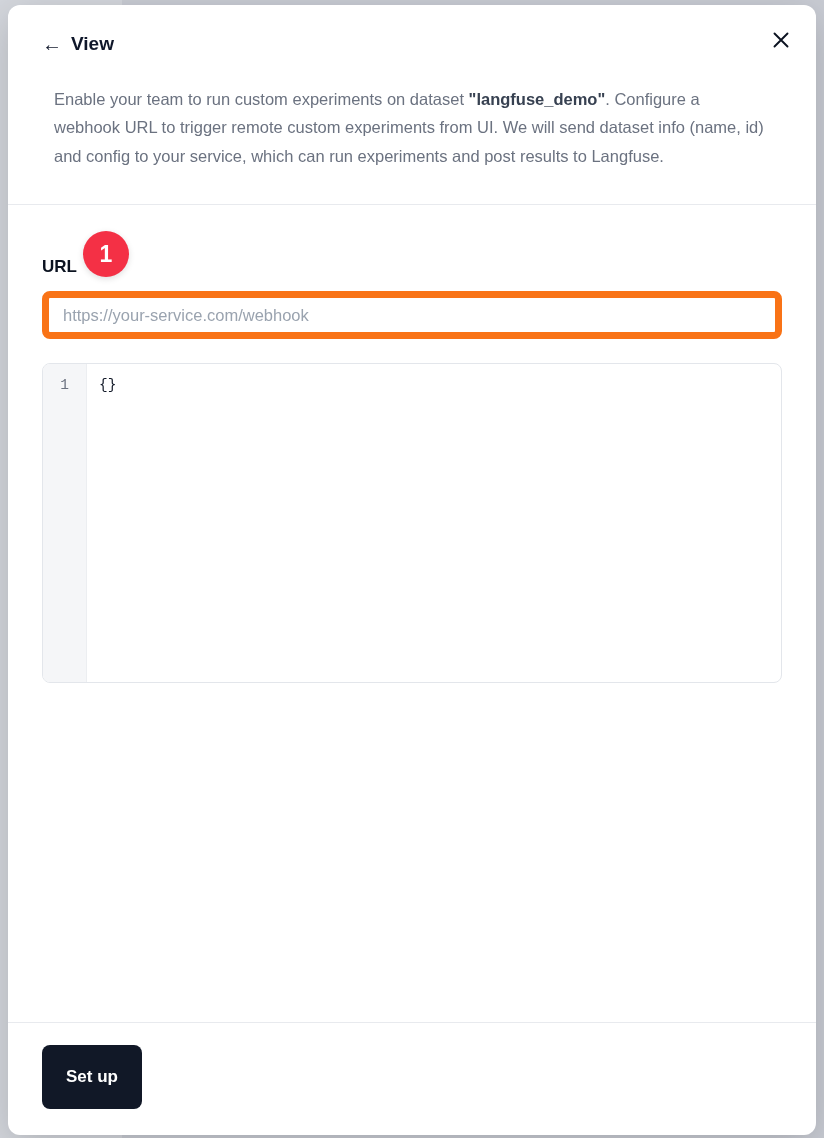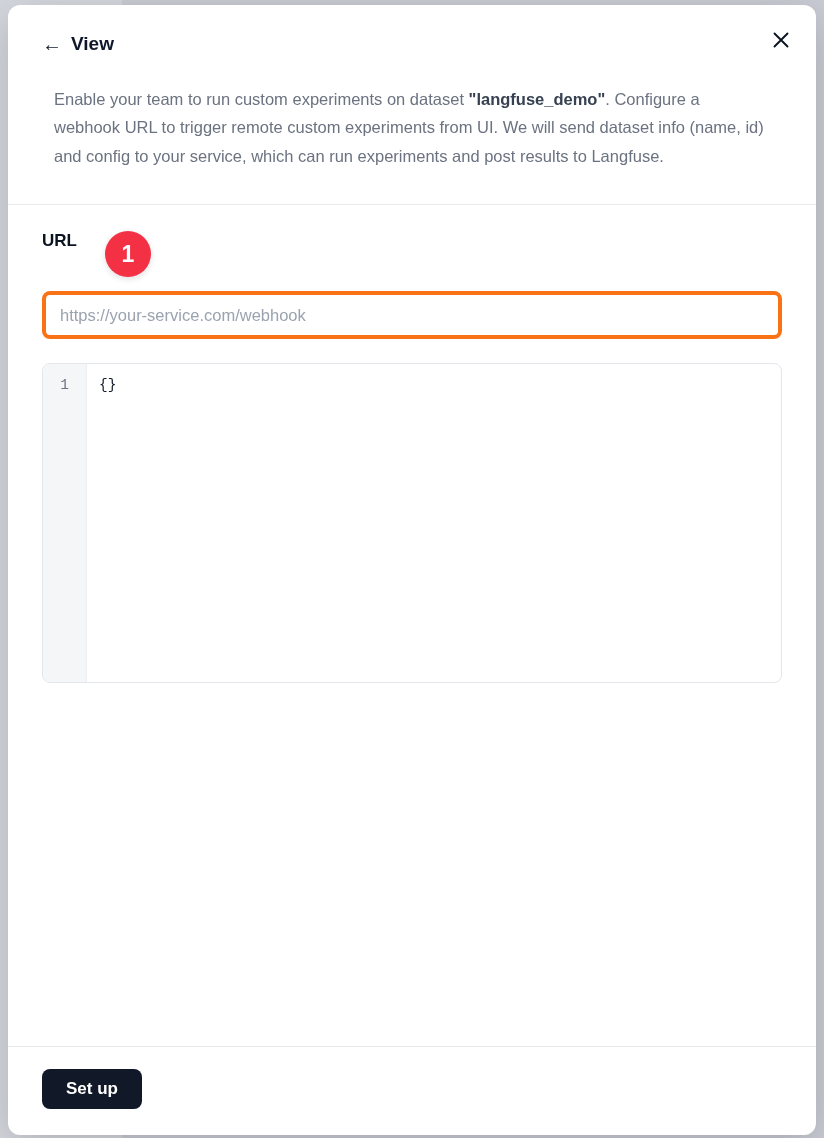--- a/index.html
+++ b/index.html
@@ -105,22 +105,22 @@
   }
 
   
   .dialog-body {
     flex: 1;
     padding: 26px 34px 10px 34px;
     overflow: hidden;
   }
   .field-label-row {
     display: flex;
-    align-items: flex-start;
-    gap: 28px;
+    align-items: flex-end;
+    gap: 6px;
     margin-bottom: 14px;
   }
   .field-label {
     font-size: 17px;
     font-weight: 700;
     color: #0b1220;
   }
   .badge {
     width: 46px;
     height: 46px;
@@ -137,21 +137,21 @@
   }
   .field-help {
     font-size: 16.5px;
     color: #6b7280;
     line-height: 1.72;
     margin: 0 0 14px 0;
   }
   .text-input {
     width: 100%;
     height: 48px;
-    border: 4px solid #f97316;
+    border: 7px solid #f97316;
     border-radius: 8px;
     padding: 0 14px;
     font-size: 16.5px;
     color: #0b1220;
     font-family: "Liberation Sans", sans-serif;
     outline: none;
     background: #fff;
   }
   .text-input::placeholder { color: #9aa3af; }
 
@@ -195,21 +195,21 @@
     border-top: 1px solid #e8eaee;
     padding: 22px 34px 26px 34px;
   }
   .primary-btn {
     background: #111827;
     color: #ffffff;
     border: none;
     border-radius: 8px;
     font-size: 17px;
     font-weight: 700;
-    padding: 10px 24px;
+    padding: 22px 24px;
     cursor: pointer;
     font-family: "Liberation Sans", sans-serif;
   }
 </style>
 </head>
 <body>
 
 <div class="page">
   <div class="backdrop-strip"></div>
 

